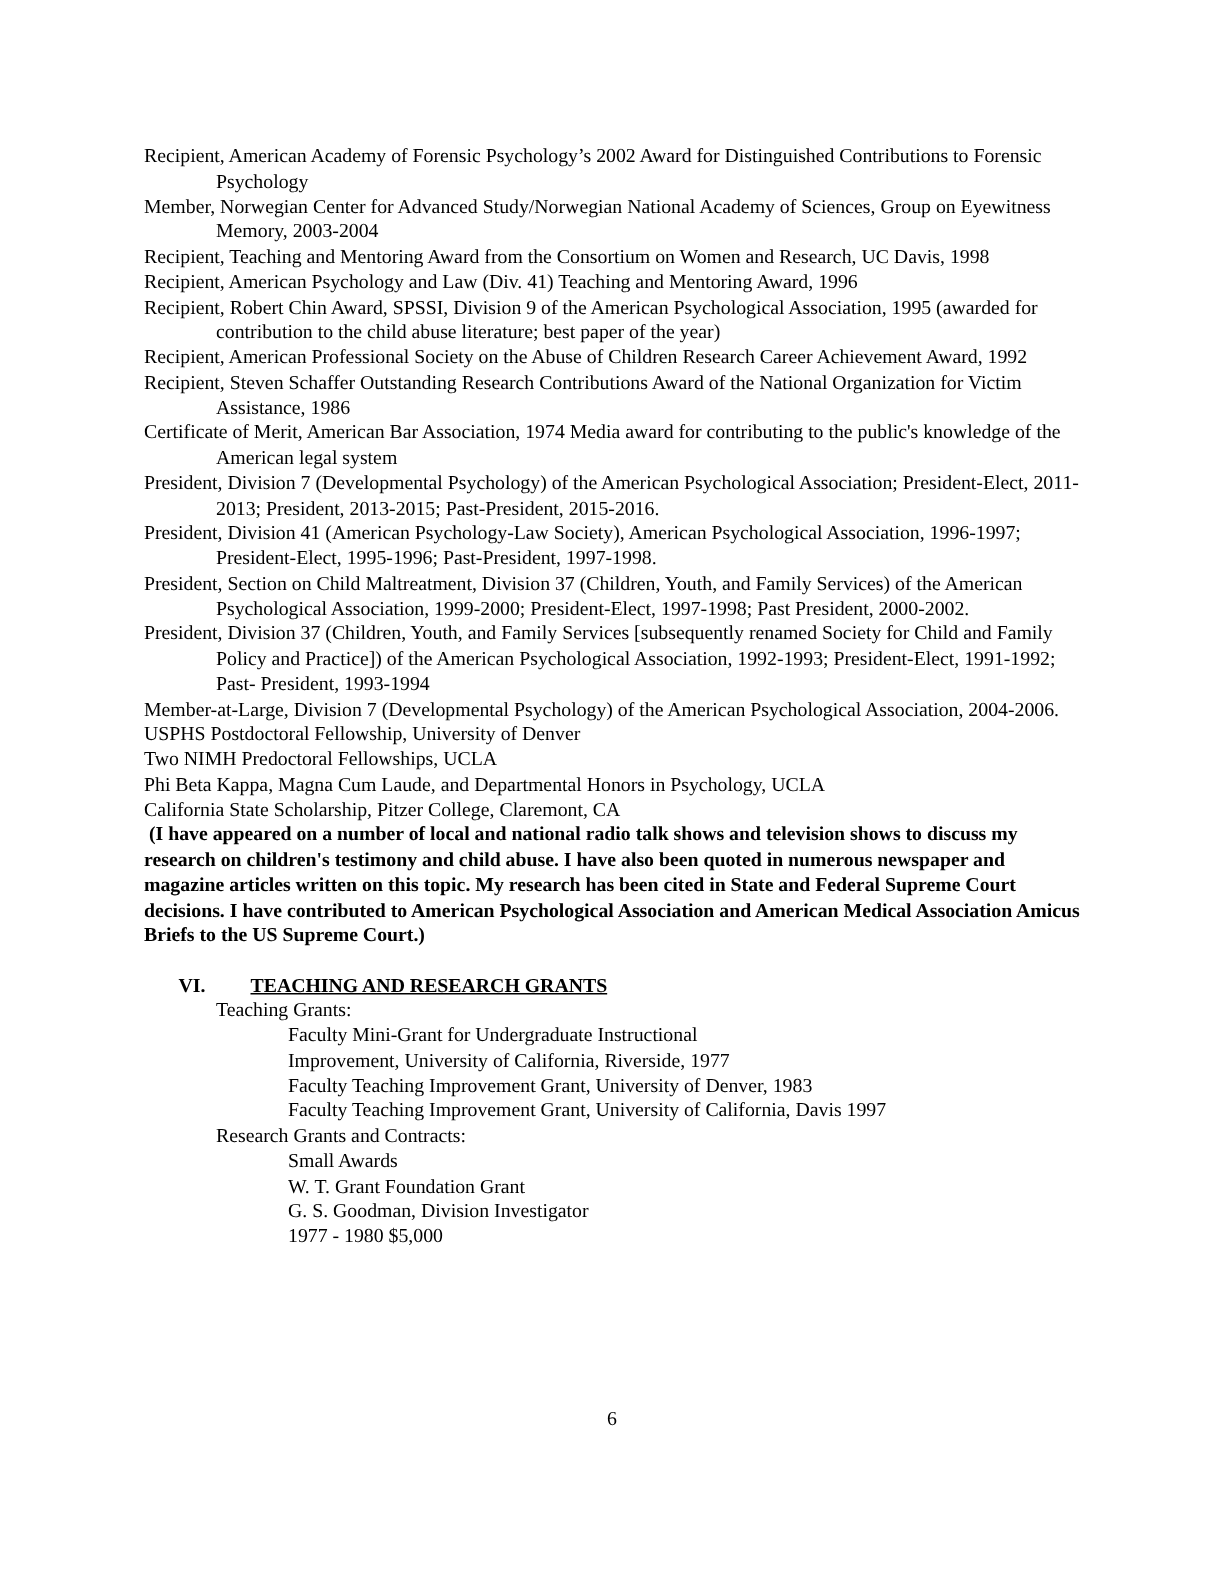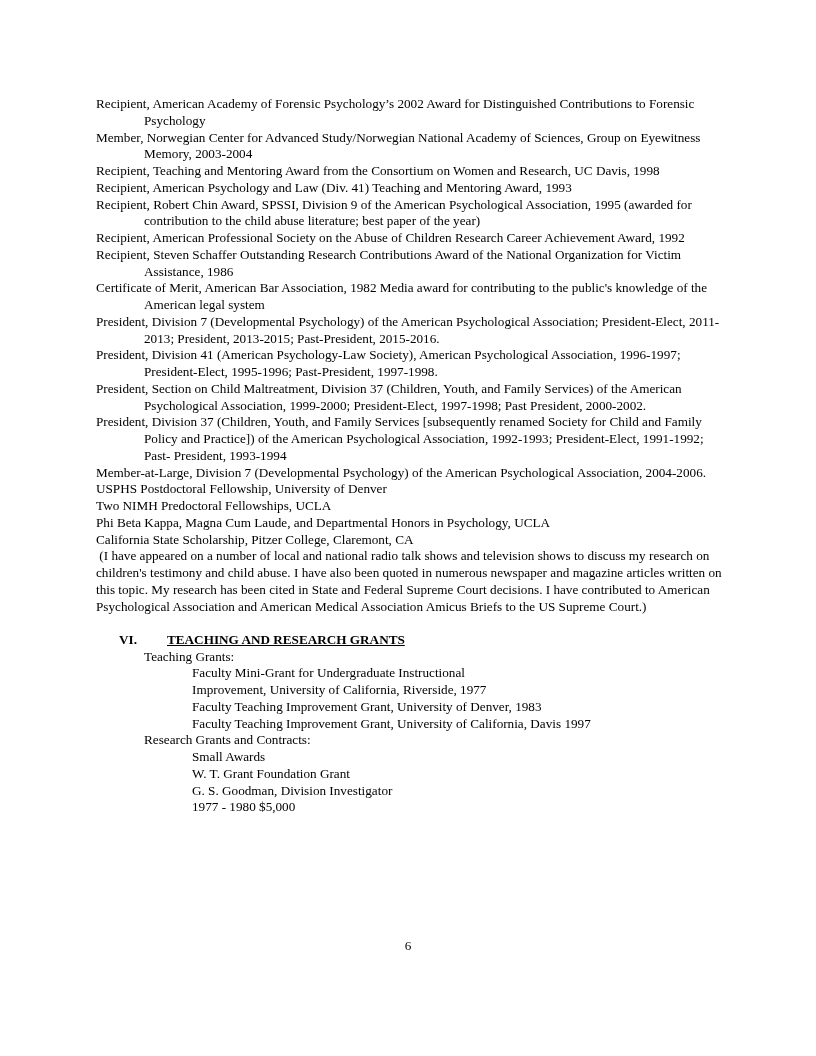--- a/index.html
+++ b/index.html
@@ -21,20 +21,21 @@
     top: 96px;
     width: 626px;
   }
   p { margin: 0; }
   .hang {
     padding-left: 48px;
     text-indent: -48px;
   }
   .note {
     white-space: pre-wrap;
+    font-weight: bold;
   }
   .heading {
     display: flex;
     margin-top: 16.5px;
     font-weight: bold;
   }
   .heading .num {
     flex: none;
     width: 48px;
     margin-left: 23px;
@@ -55,25 +56,25 @@
 </head>
 <body>
 
 <div class="page">
   <div class="content">
 
     <div>
       <p class="hang">Recipient, American Academy of Forensic Psychology’s 2002 Award for Distinguished Contributions to Forensic Psychology</p>
       <p class="hang">Member, Norwegian Center for Advanced Study/Norwegian National Academy of Sciences, Group on Eyewitness Memory, 2003-2004</p>
       <p class="hang">Recipient, Teaching and Mentoring Award from the Consortium on Women and Research, UC Davis, 1998</p>
-      <p class="hang">Recipient, American Psychology and Law (Div. 41) Teaching and Mentoring Award, 1993</p>
+      <p class="hang">Recipient, American Psychology and Law (Div. 41) Teaching and Mentoring Award, 1996</p>
       <p class="hang">Recipient, Robert Chin Award, SPSSI, Division 9 of the American Psychological Association, 1995 (awarded for contribution to the child abuse literature; best paper of the year)</p>
       <p class="hang">Recipient, American Professional Society on the Abuse of Children Research Career Achievement Award, 1992</p>
       <p class="hang">Recipient, Steven Schaffer Outstanding Research Contributions Award of the National Organization for Victim Assistance, 1986</p>
-      <p class="hang">Certificate of Merit, American Bar Association, 1982 Media award for contributing to the public's knowledge of the American legal system</p>
+      <p class="hang">Certificate of Merit, American Bar Association, 1974 Media award for contributing to the public's knowledge of the American legal system</p>
       <p class="hang">President, Division 7 (Developmental Psychology) of the American Psychological Association; President-Elect, 2011-2013; President, 2013-2015; Past-President, 2015-2016.</p>
       <p class="hang">President, Division 41 (American Psychology-Law Society), American Psychological Association, 1996-1997; President-Elect, 1995-1996; Past-President, 1997-1998.</p>
       <p class="hang">President, Section on Child Maltreatment, Division 37 (Children, Youth, and Family Services) of the American Psychological Association, 1999-2000; President-Elect, 1997-1998; Past President, 2000-2002.</p>
       <p class="hang">President, Division 37 (Children, Youth, and Family Services [subsequently renamed Society for Child and Family Policy and Practice]) of the American Psychological Association, 1992-1993; President-Elect, 1991-1992; Past- President, 1993-1994</p>
       <p class="hang">Member-at-Large, Division 7 (Developmental Psychology) of the American Psychological Association, 2004-2006.</p>
       <p class="hang">USPHS Postdoctoral Fellowship, University of Denver</p>
       <p class="hang">Two NIMH Predoctoral Fellowships, UCLA</p>
       <p class="hang">Phi Beta Kappa, Magna Cum Laude, and Departmental Honors in Psychology, UCLA</p>
       <p class="hang">California State Scholarship, Pitzer College, Claremont, CA</p>
     </div>

